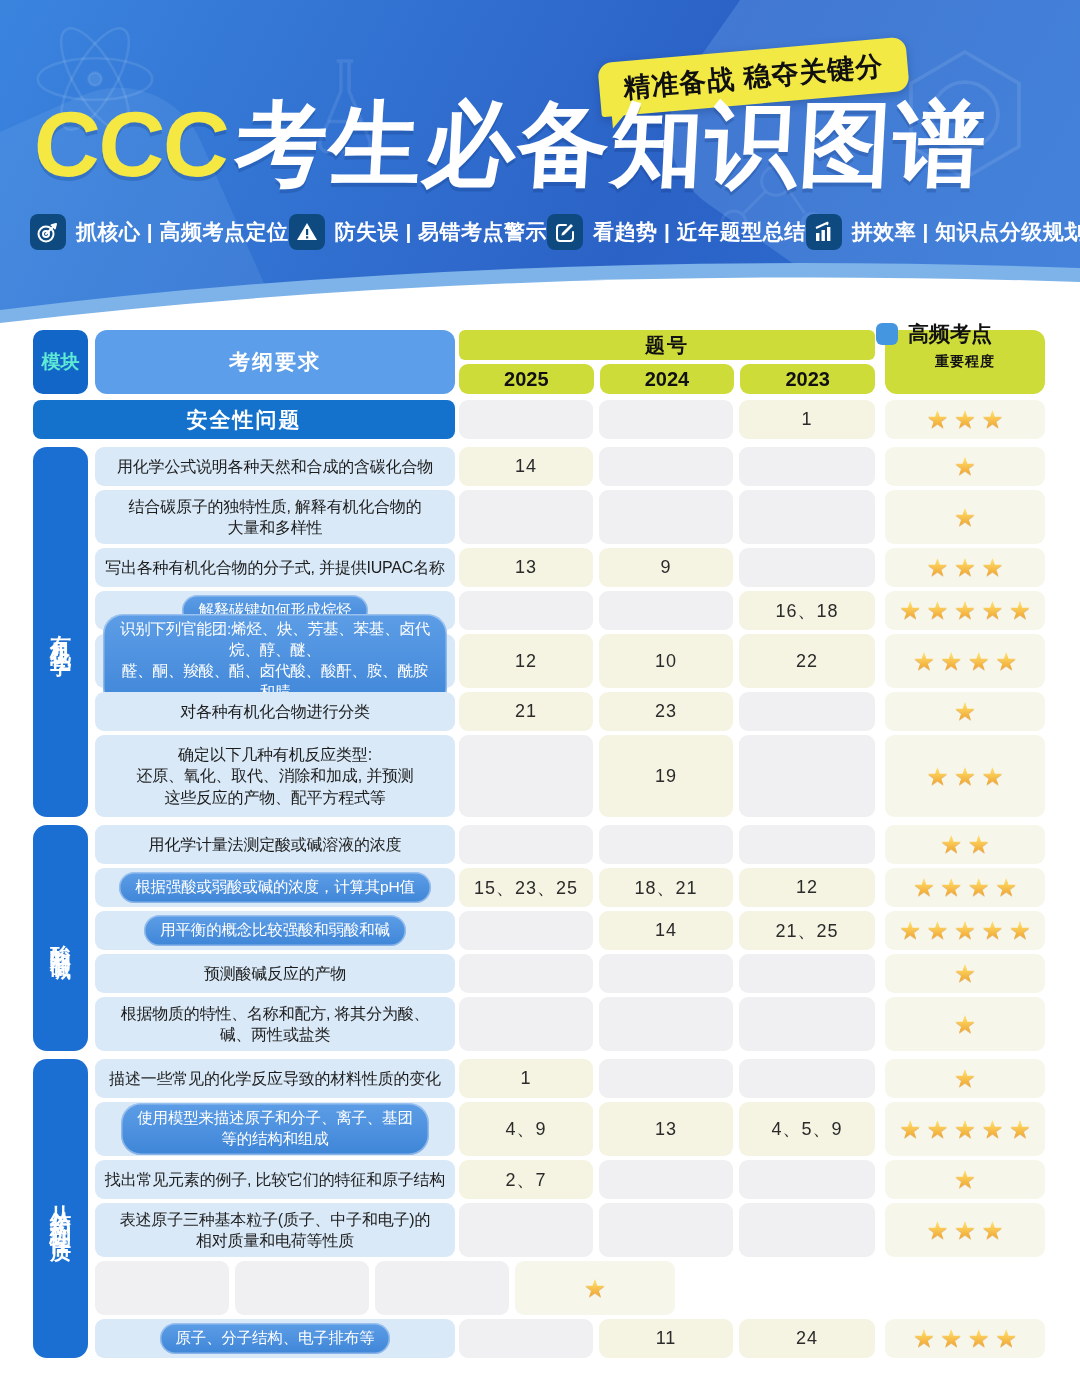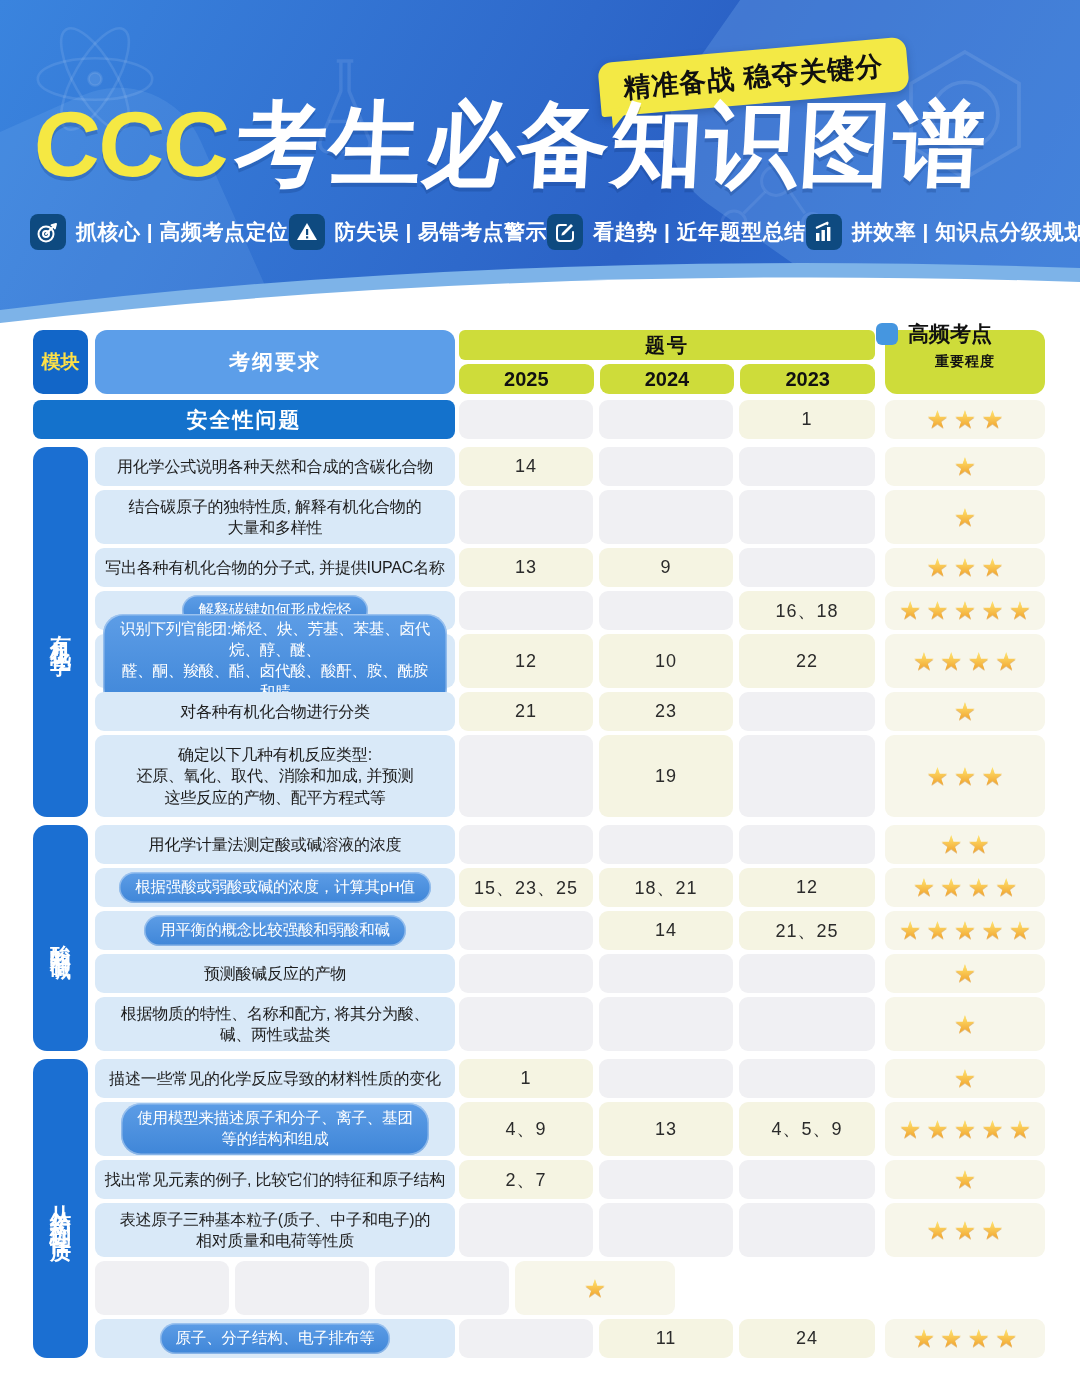--- a/index.html
+++ b/index.html
@@ -46,21 +46,21 @@
   .curve{position:absolute;left:0;bottom:0;width:1080px;height:100px;display:block;}
 
   
   .legend{position:absolute;top:290px;right:88px;display:flex;align-items:center;gap:10px;z-index:5;margin-top:30px;}
   .legend-swatch{width:22px;height:22px;border-radius:6px;background:var(--legend-blue);}
   .legend-label{font-size:21px;font-weight:700;color:#111;}
 
   
   .tbl{position:absolute;top:330px;left:33px;width:1014px;}
   .tbl-header{display:flex;height:64px;margin-bottom:6px;}
-  .hdr-module{width:55px;margin-right:7px;background:var(--header-blue);color:#fde047;
+  .hdr-module{width:55px;margin-right:7px;background:var(--header-blue);color:#5eead4;
     border-radius:10px;display:flex;align-items:center;justify-content:center;font-weight:700;font-size:19px;}
   .hdr-req{width:360px;margin-right:4px;background:var(--req-blue);color:#fff;
     border-radius:12px;display:flex;align-items:center;justify-content:center;font-weight:700;font-size:21px;letter-spacing:2px;}
   .hdr-years{width:416px;margin-right:10px;display:flex;flex-direction:column;}
   .hdr-qn{height:30px;margin-bottom:4px;background:var(--yellow-green);color:#111;
     border-radius:6px;display:flex;align-items:center;justify-content:center;font-weight:700;font-size:20px;letter-spacing:2px;}
   .hdr-year-row{display:flex;gap:6px;flex:1;}
   .hdr-year{flex:1;background:var(--yellow-green);color:#111;border-radius:9px;
     display:flex;align-items:center;justify-content:center;font-weight:700;font-size:20px;text-align:right;}
   .hdr-importance{width:160px;background:var(--yellow-green);color:#111;border-radius:12px;

